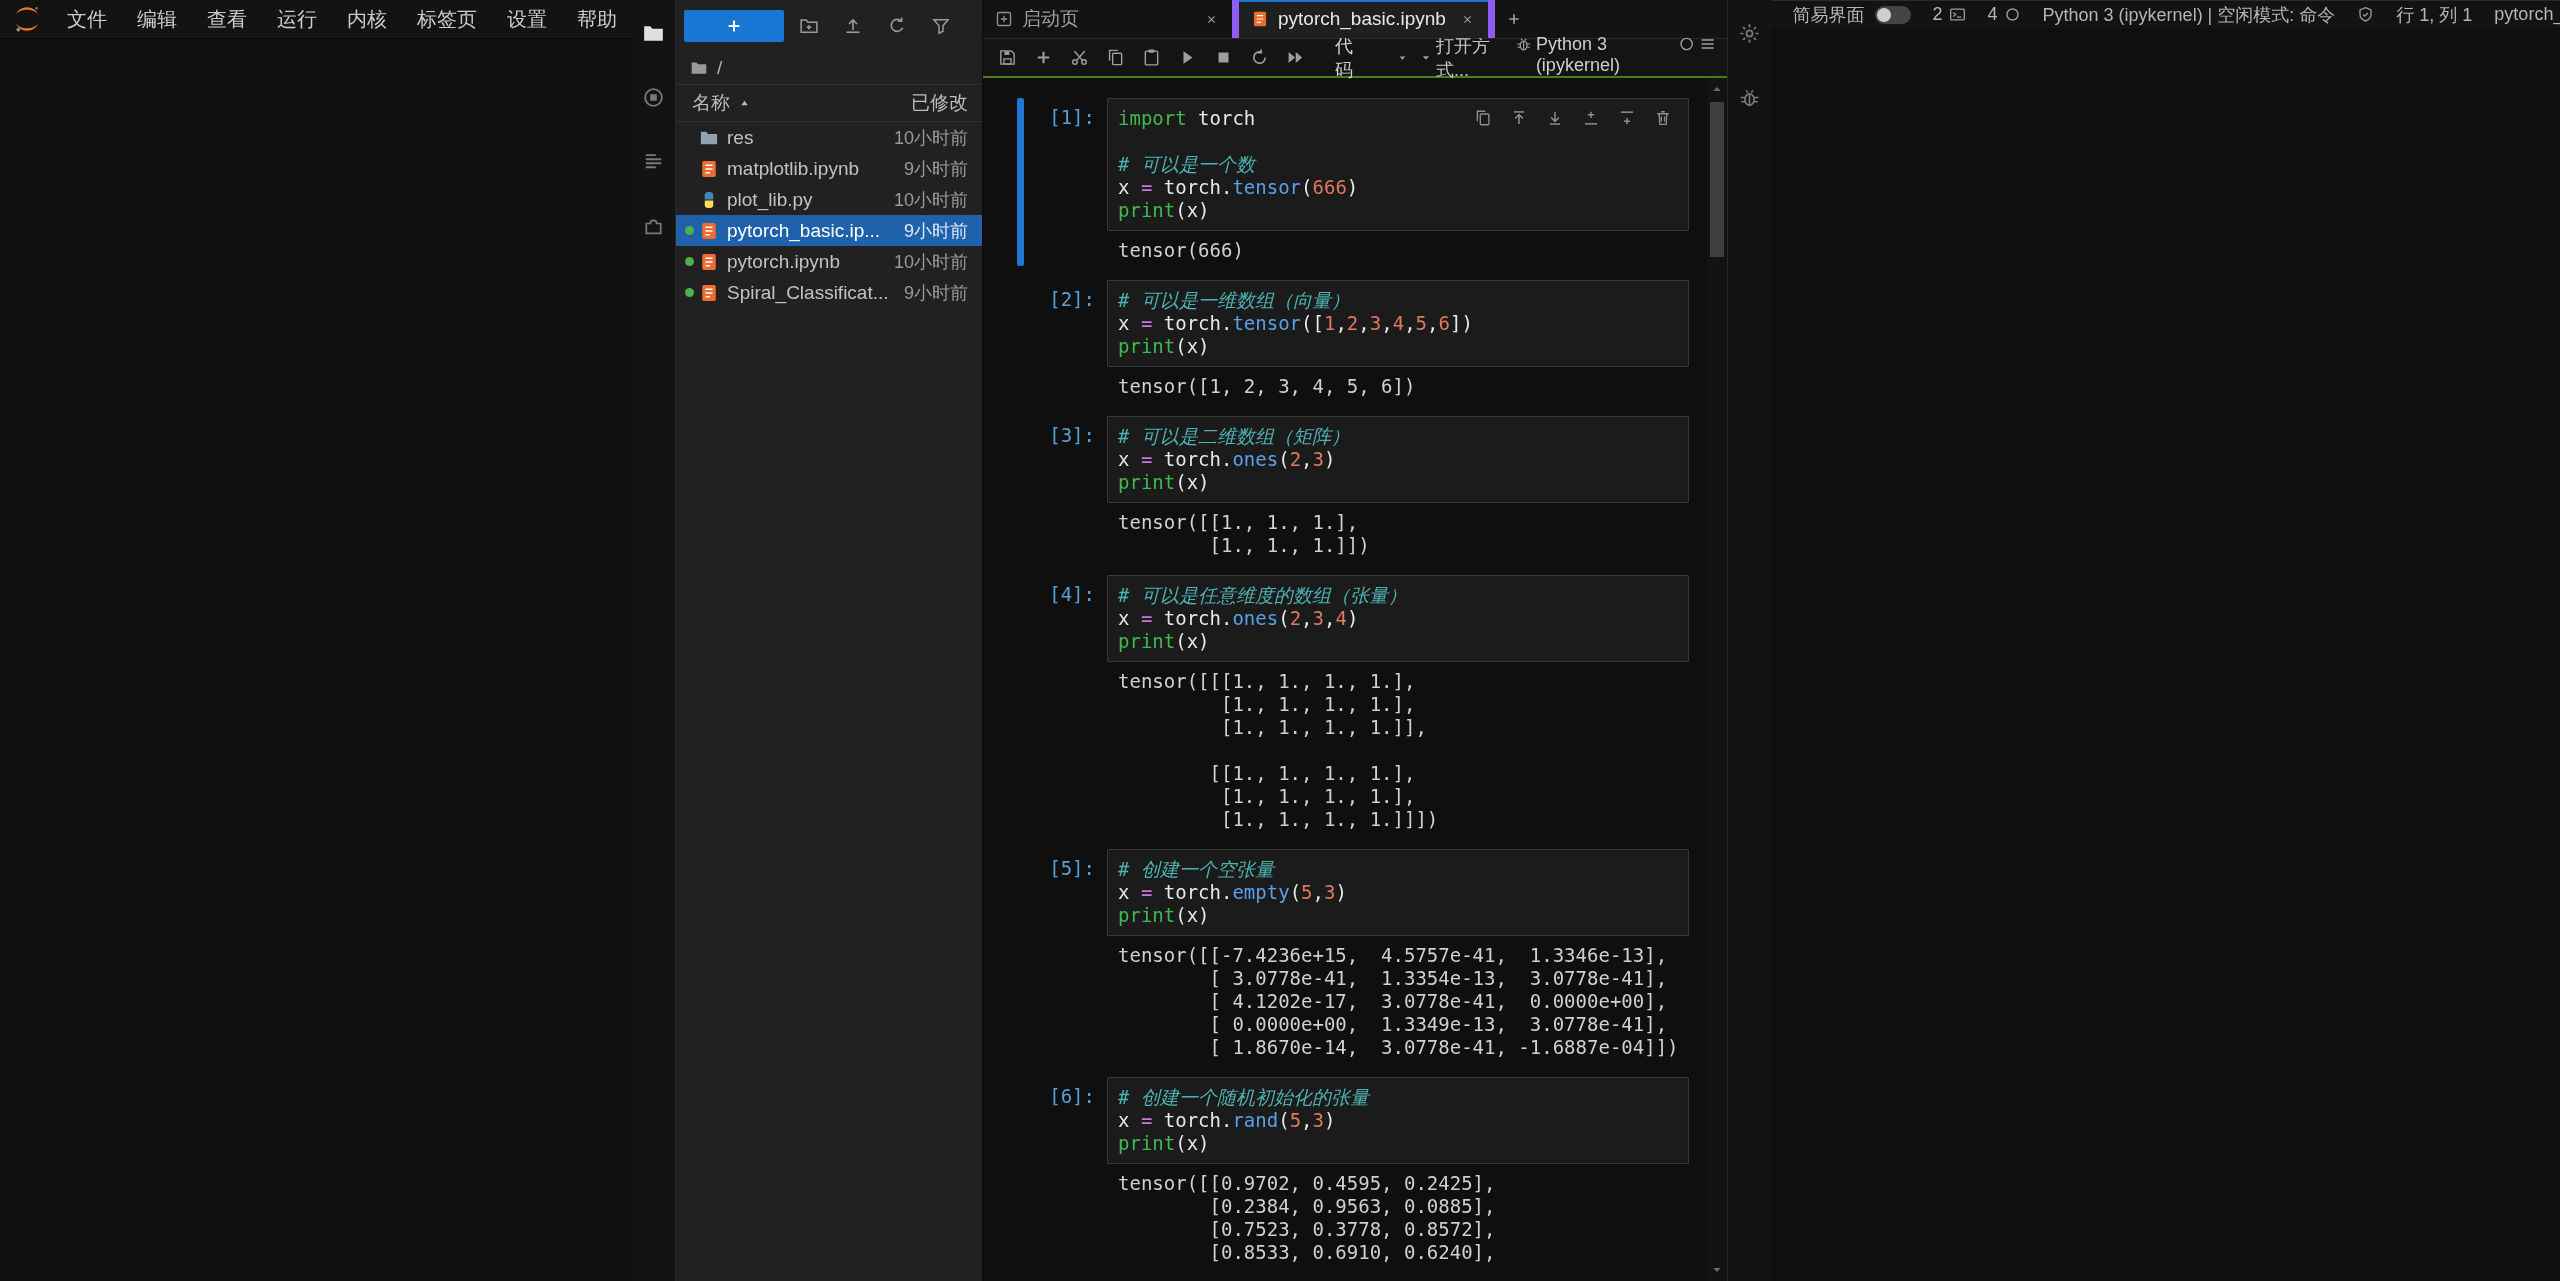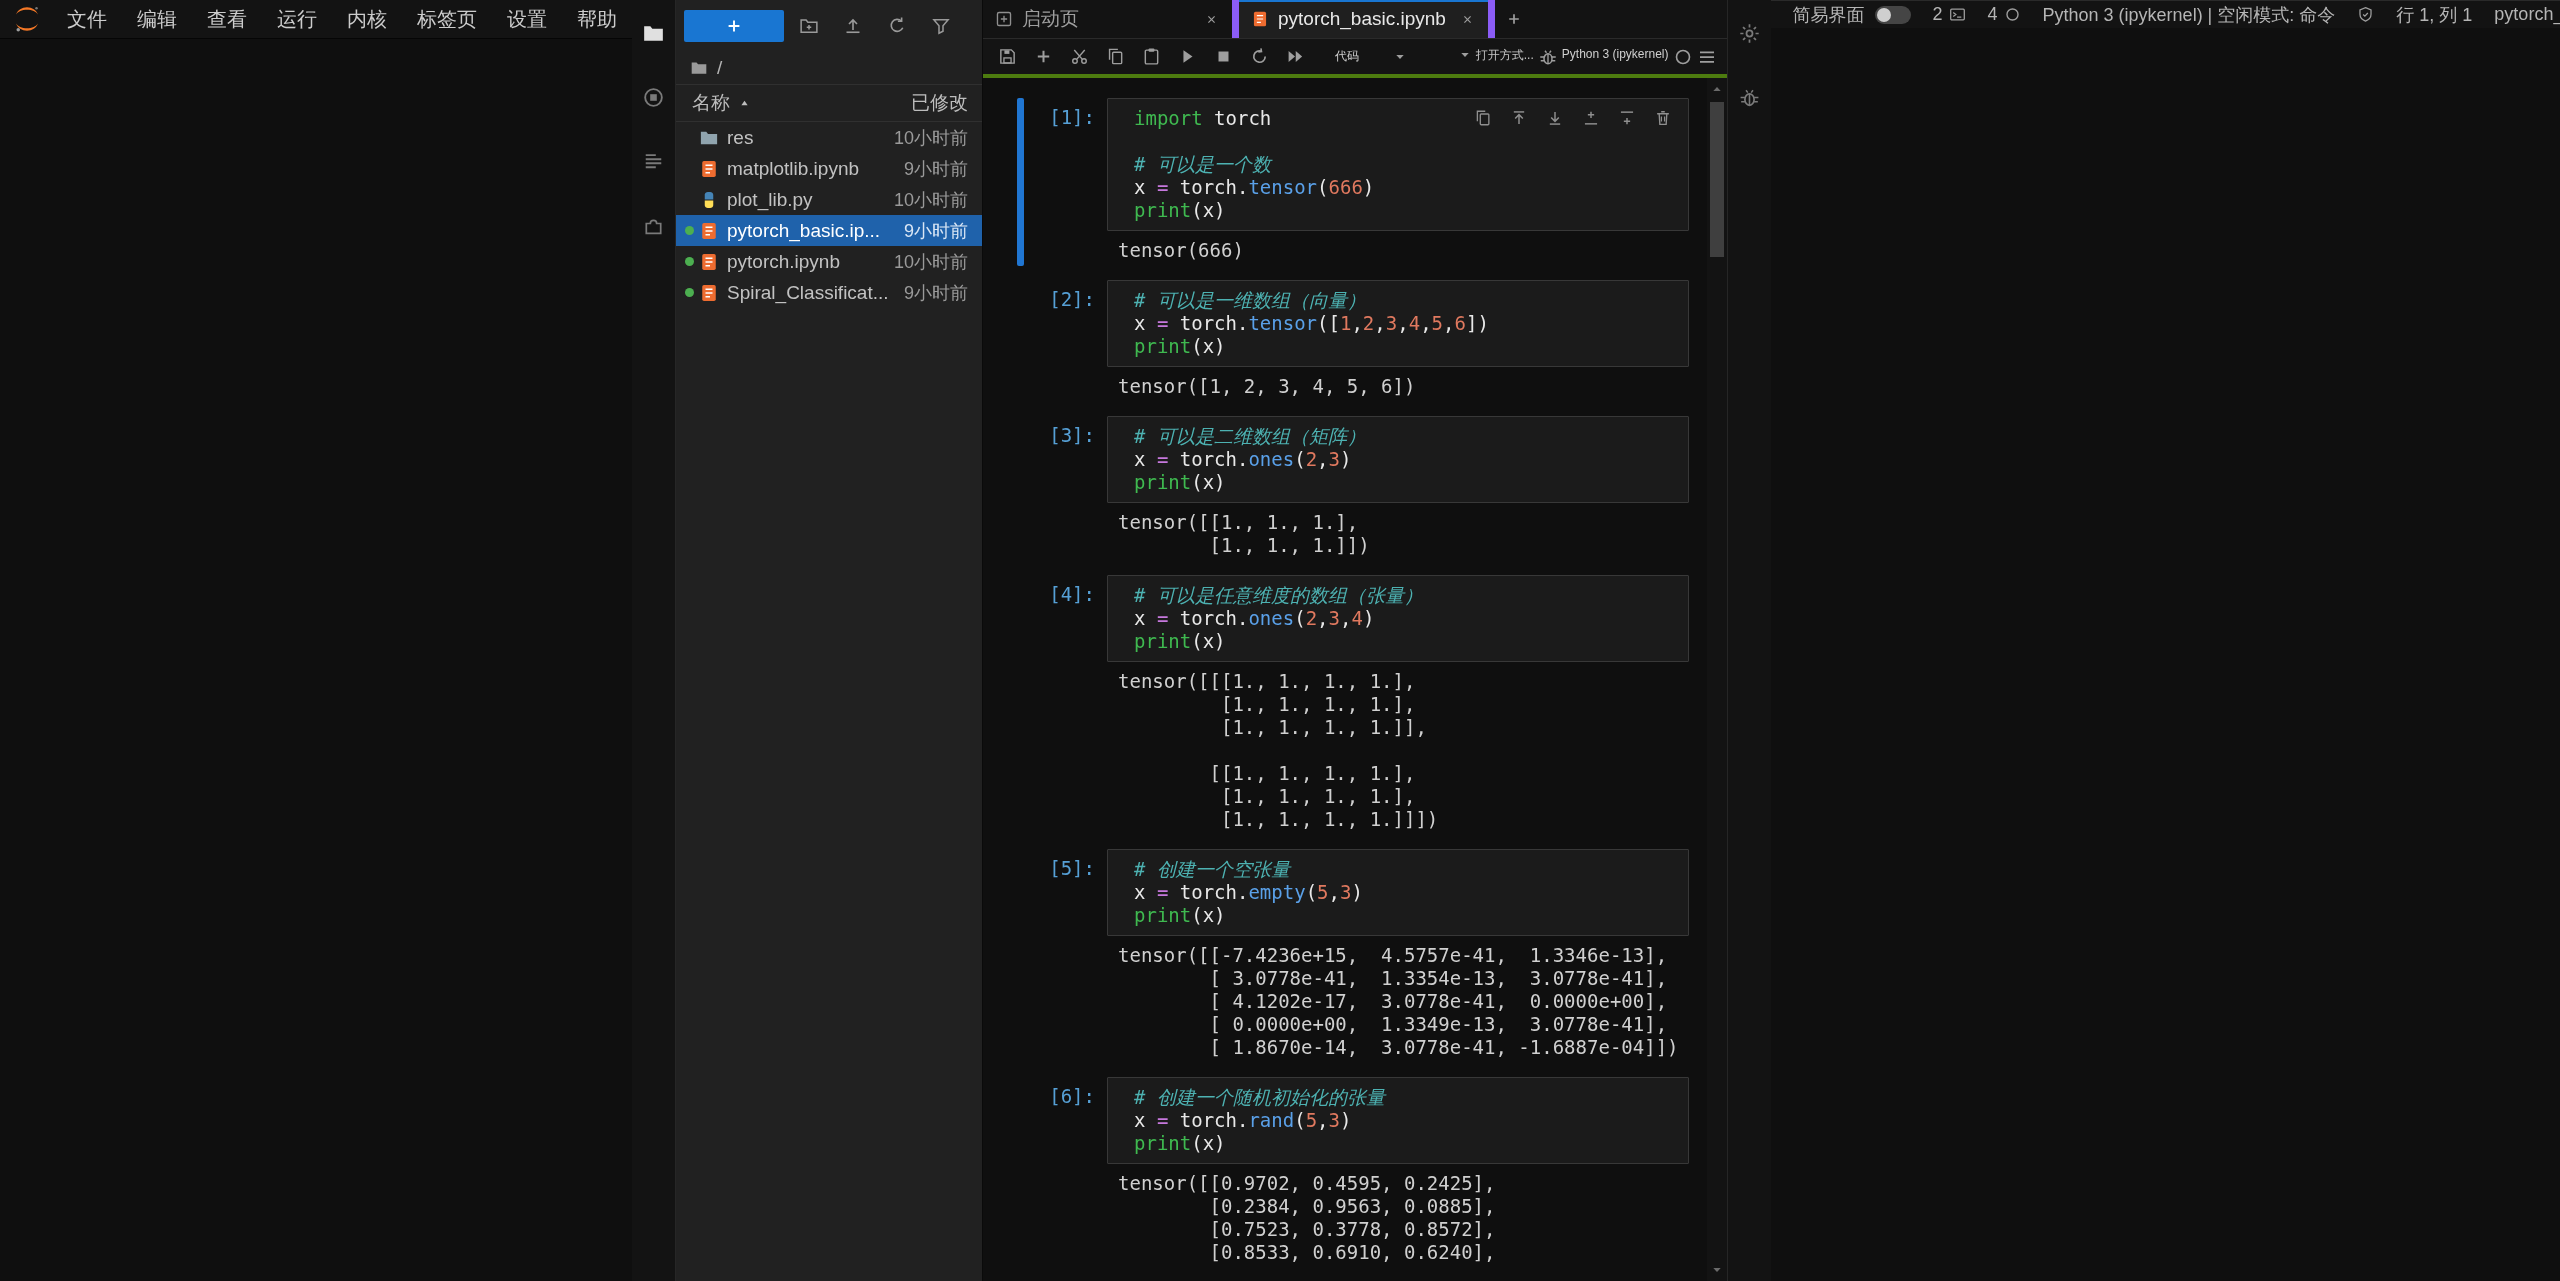--- a/index.html
+++ b/index.html
@@ -52,42 +52,42 @@
   .tab { display:flex; align-items:center; gap:9px; padding:0 12px; font-size:19px; color:#9e9e9e; border-right:7px solid #8b5cf6; position:relative; min-width:256px; }
   .tab .icon { width:18px; height:18px; color:#8f8f8f; }
   .tab.active { background:#1f1f1f; color:#e8e8e8; }
   .tab.active::before { content:""; position:absolute; top:0; left:0; right:0; height:2px; background:#1976d2; }
   .tab-close { width:17px; height:17px; display:flex; align-items:center; justify-content:center; color:#9e9e9e; margin-left:auto; }
   .tab-close svg { width:13px; height:13px; }
   .tab-add { width:38px; display:flex; align-items:center; justify-content:center; color:#9e9e9e; }
   .tab-add .icon { width:16px; height:16px; }
 
   
-  .nbtoolbar { height:39px; flex:none; background:#141414; border-bottom:4px solid #4d7c0f; display:flex; align-items:center; padding:0 10px 0 6px; font-size:12px; }
+  .nbtoolbar { height:39px; flex:none; background:#141414; border-bottom:2px solid #4d7c0f; display:flex; align-items:center; padding:0 10px 0 6px; font-size:18px; }
   .nbt-left { display:flex; align-items:center; }
   .nbt-btn { width:36px; height:32px; display:flex; align-items:center; justify-content:center; color:#9e9e9e; }
   .nbt-btn .icon { width:19px; height:19px; }
   .celltype { display:flex; align-items:center; gap:34px; padding:0 12px; margin-left:10px; color:#d0d0d0; }
   .celltype .icon { width:14px; height:14px; color:#9e9e9e; }
   .nbt-right { margin-left:auto; display:flex; align-items:flex-start; gap:4px; color:#c5c5c5; }
   .openwith { display:flex; align-items:center; gap:4px; }
   .openwith .icon { width:14px; height:14px; color:#9e9e9e; }
   .nbt-right .ricon { width:20px; height:20px; color:#9e9e9e; display:inline-flex; }
   .kernelname { color:#cfcfcf; }
 
   
   .nbwrap { flex:1; min-height:0; display:flex; }
   .cells { flex:1; min-width:0; overflow:hidden; padding:20px 18px 0 34px; position:relative; }
   .cell { display:flex; position:relative; margin-bottom:14px; }
   .cellbar { position:absolute; left:0; top:0; bottom:0; width:7px; border-radius:2px; background:transparent; }
   .cell.active .cellbar { background:#2076d2; }
   .cell-body { flex:1; min-width:0; padding-left:10px; }
   .cell-input { display:flex; }
   .prompt { width:80px; flex:none; text-align:right; padding:8px 12px 0 0; font-family:"DejaVu Sans Mono",monospace; font-size:19px; color:#56a0d6; }
-  .editor { flex:1; min-width:0; background:#1b1b1b; border:1px solid #383838; border-radius:1px; padding:8px 26px; }
+  .editor { flex:1; min-width:0; background:#1b1b1b; border:1px solid #383838; border-radius:1px; padding:8px 10px; }
   pre.code { font-family:"DejaVu Sans Mono",monospace; font-size:19px; line-height:23px; color:#e8e8e8; white-space:pre; }
   .cell-output { display:flex; margin-top:4px; }
   pre.out { font-family:"DejaVu Sans Mono",monospace; font-size:19px; line-height:23px; color:#d0d0d0; padding:4px 10px 4px 11px; white-space:pre; flex:1; min-width:0; overflow:hidden; }
   .tok-cm { color:#4db2b2; font-style:italic; }
   .tok-kw, .tok-bi { color:#3fb950; }
   .tok-fn { color:#5aa0e8; }
   .tok-num { color:#e0795f; }
   .tok-op { color:#c678dd; }
   .cell-toolbar { position:absolute; top:7px; right:12px; display:flex; gap:8px; align-items:center; }
   .ct-btn { width:28px; height:26px; display:flex; align-items:center; justify-content:center; color:#8f8f8f; }

